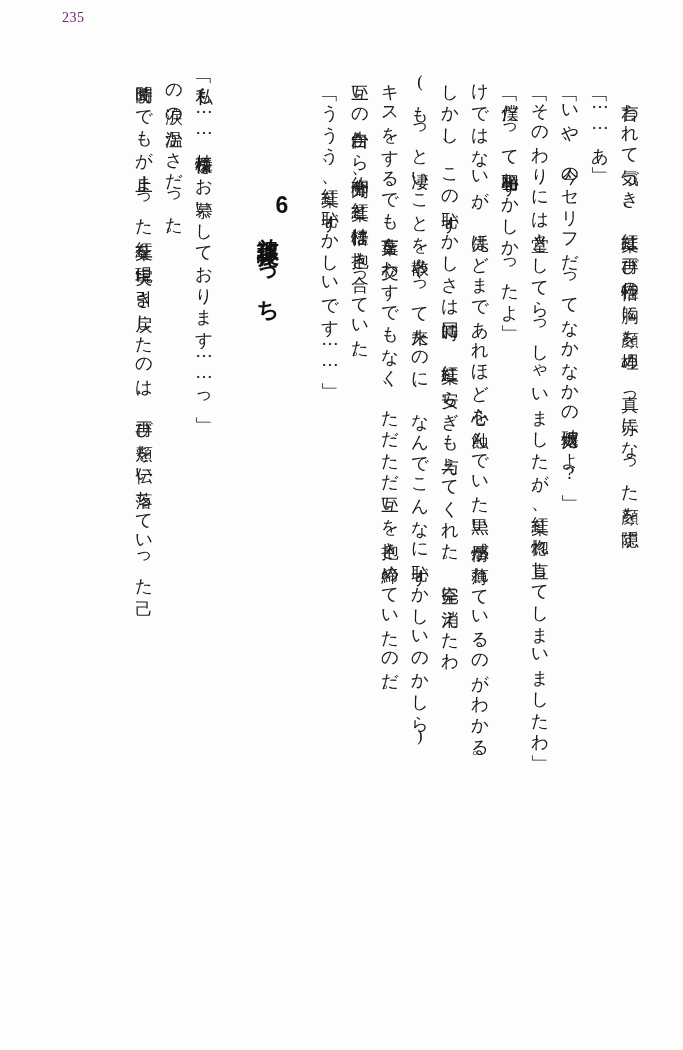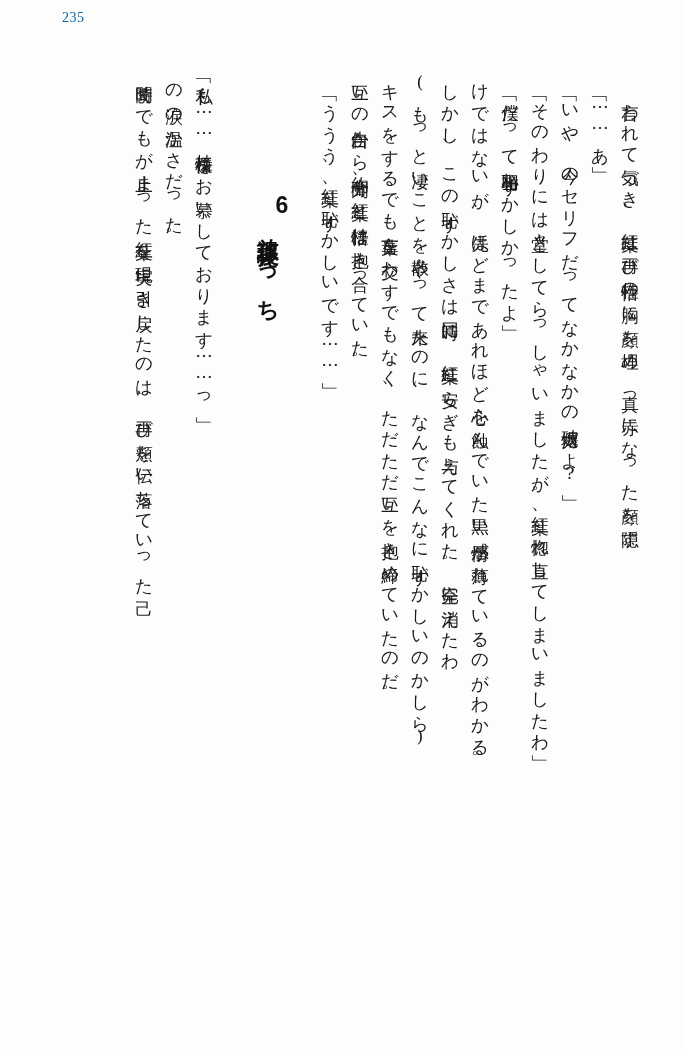--- a/index.html
+++ b/index.html
@@ -21,21 +21,21 @@
     height: 1050px;
     background: #fdfdfc;
   }
 
   .page-number {
     position: absolute;
     top: 10px;
     left: 62px;
     font-size: 14px;
     letter-spacing: 0.5px;
-    color: #0369a1;
+    color: #701a75;
     font-family: "Liberation Serif", "DejaVu Serif", serif;
   }
 
   
   .body-text {
     position: absolute;
     top: 72px;
     right: 44px;
     height: 930px;
     display: flex;

